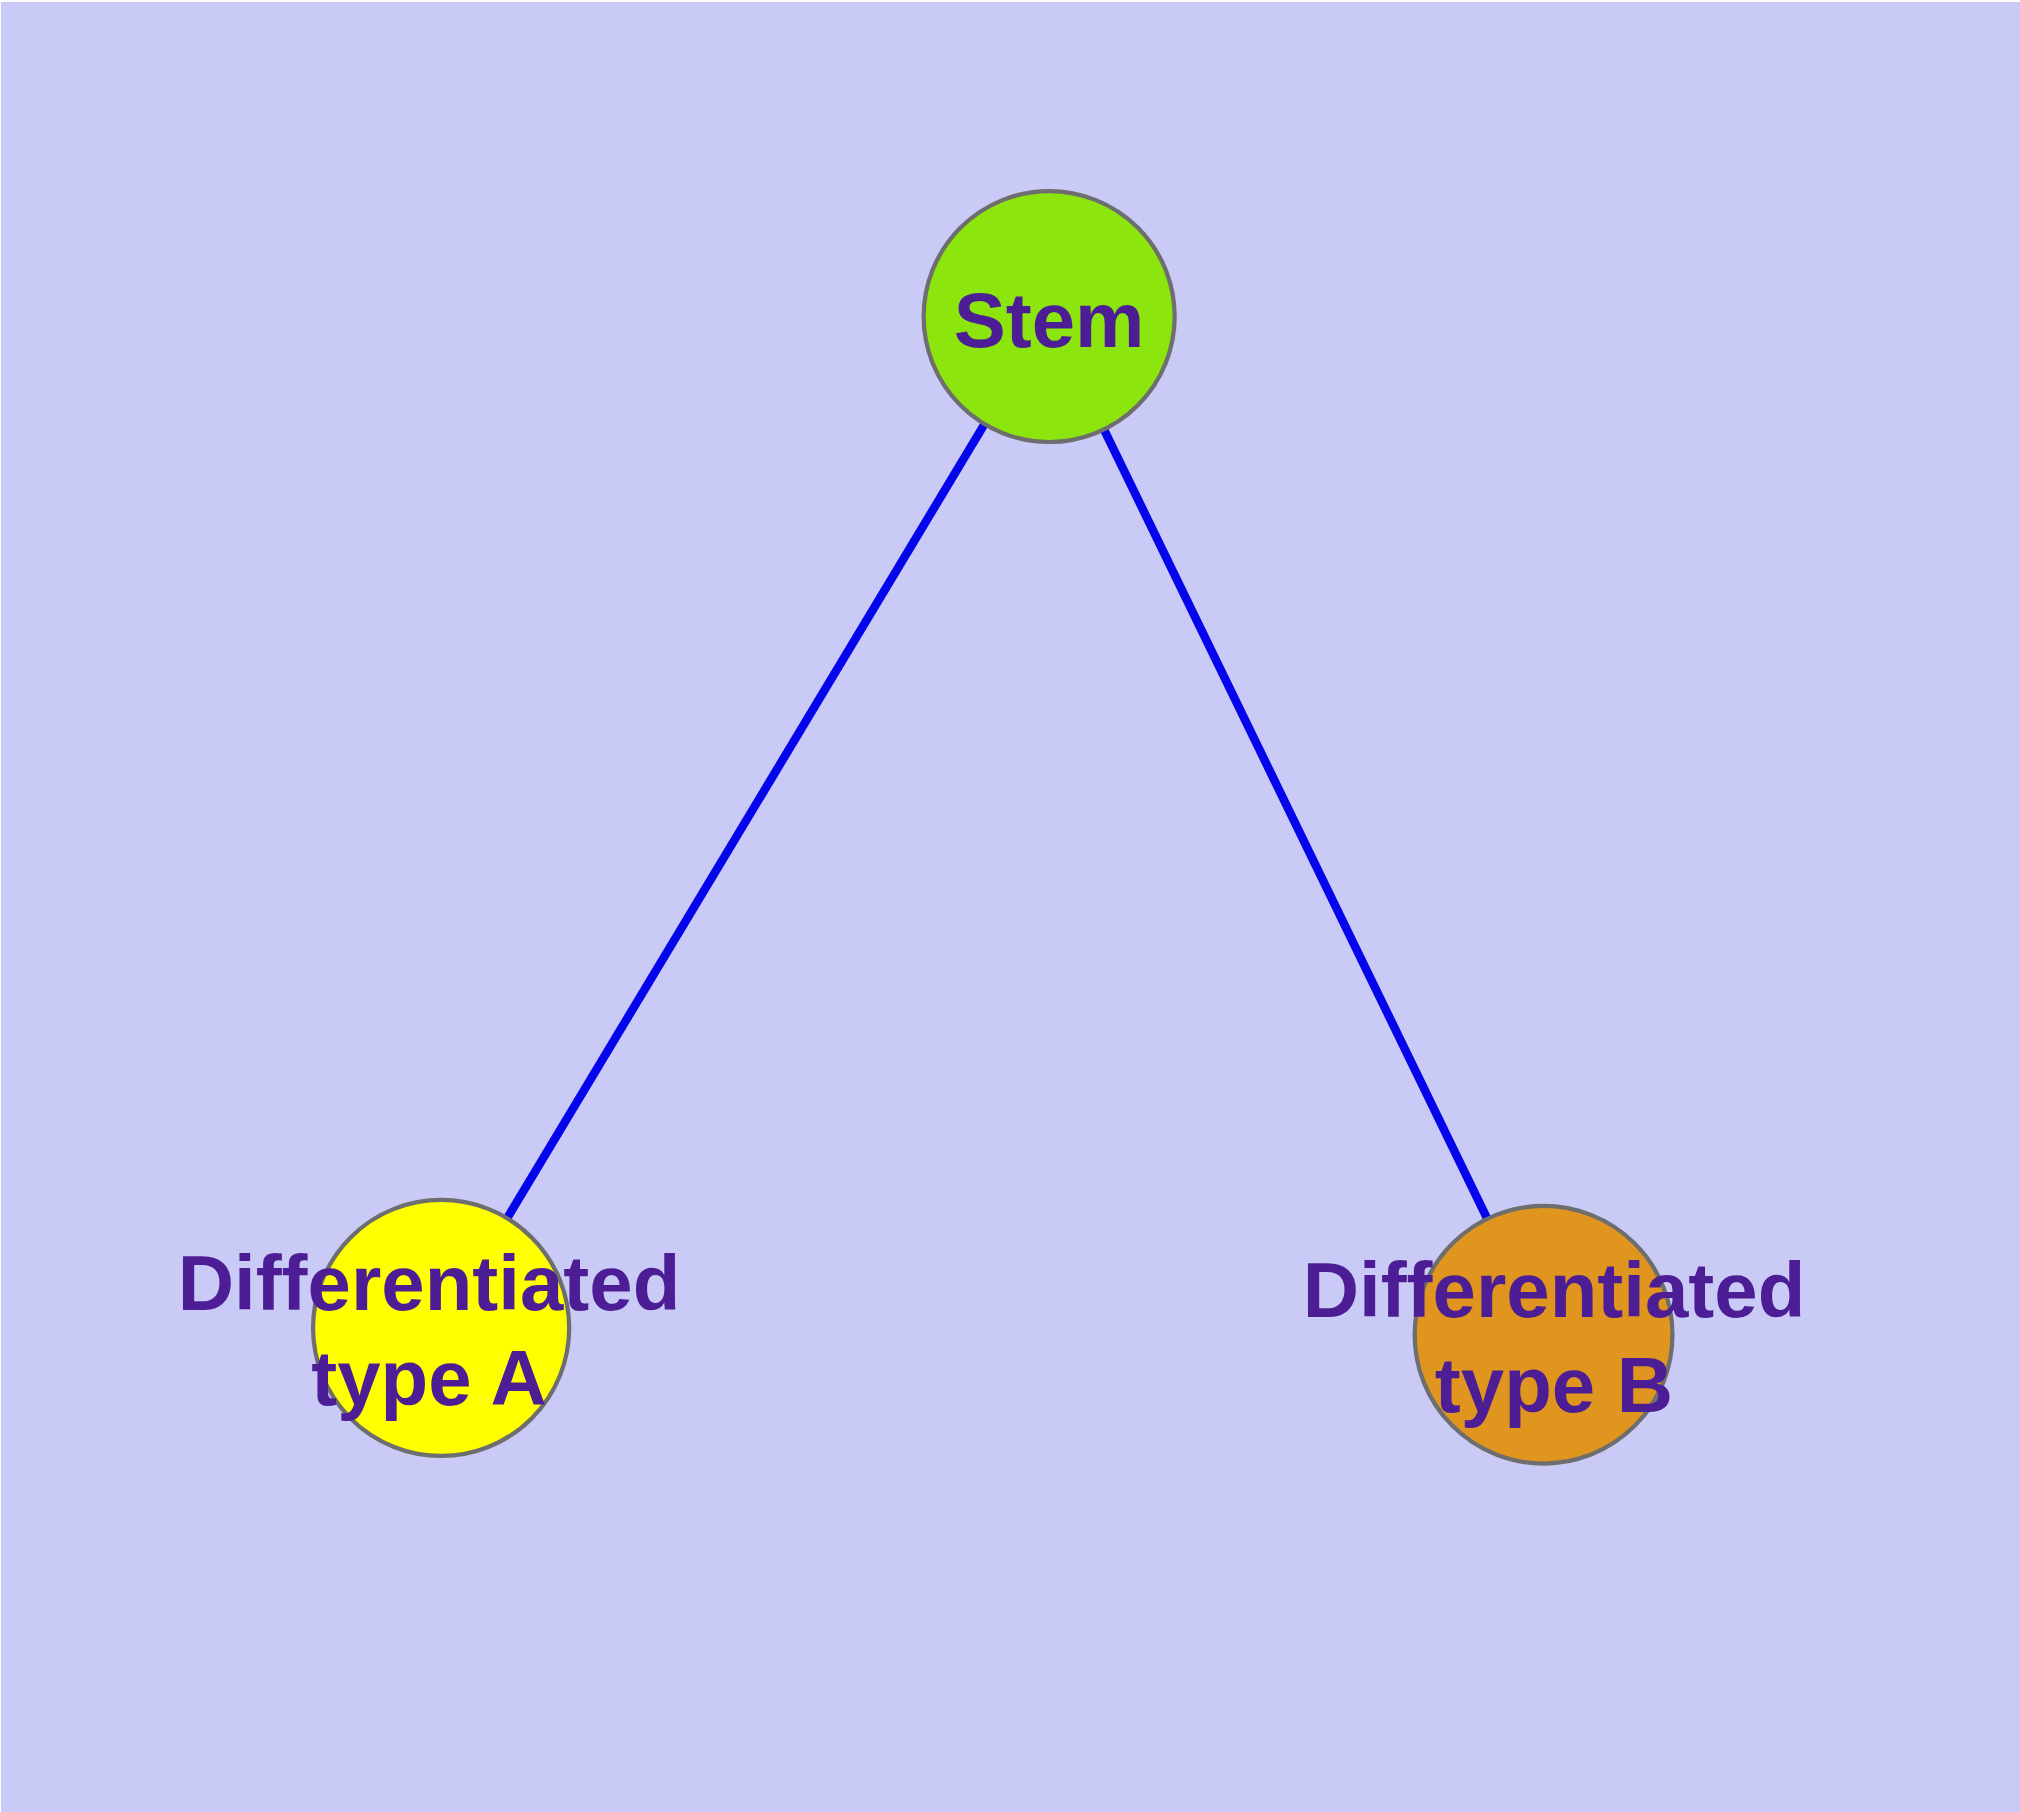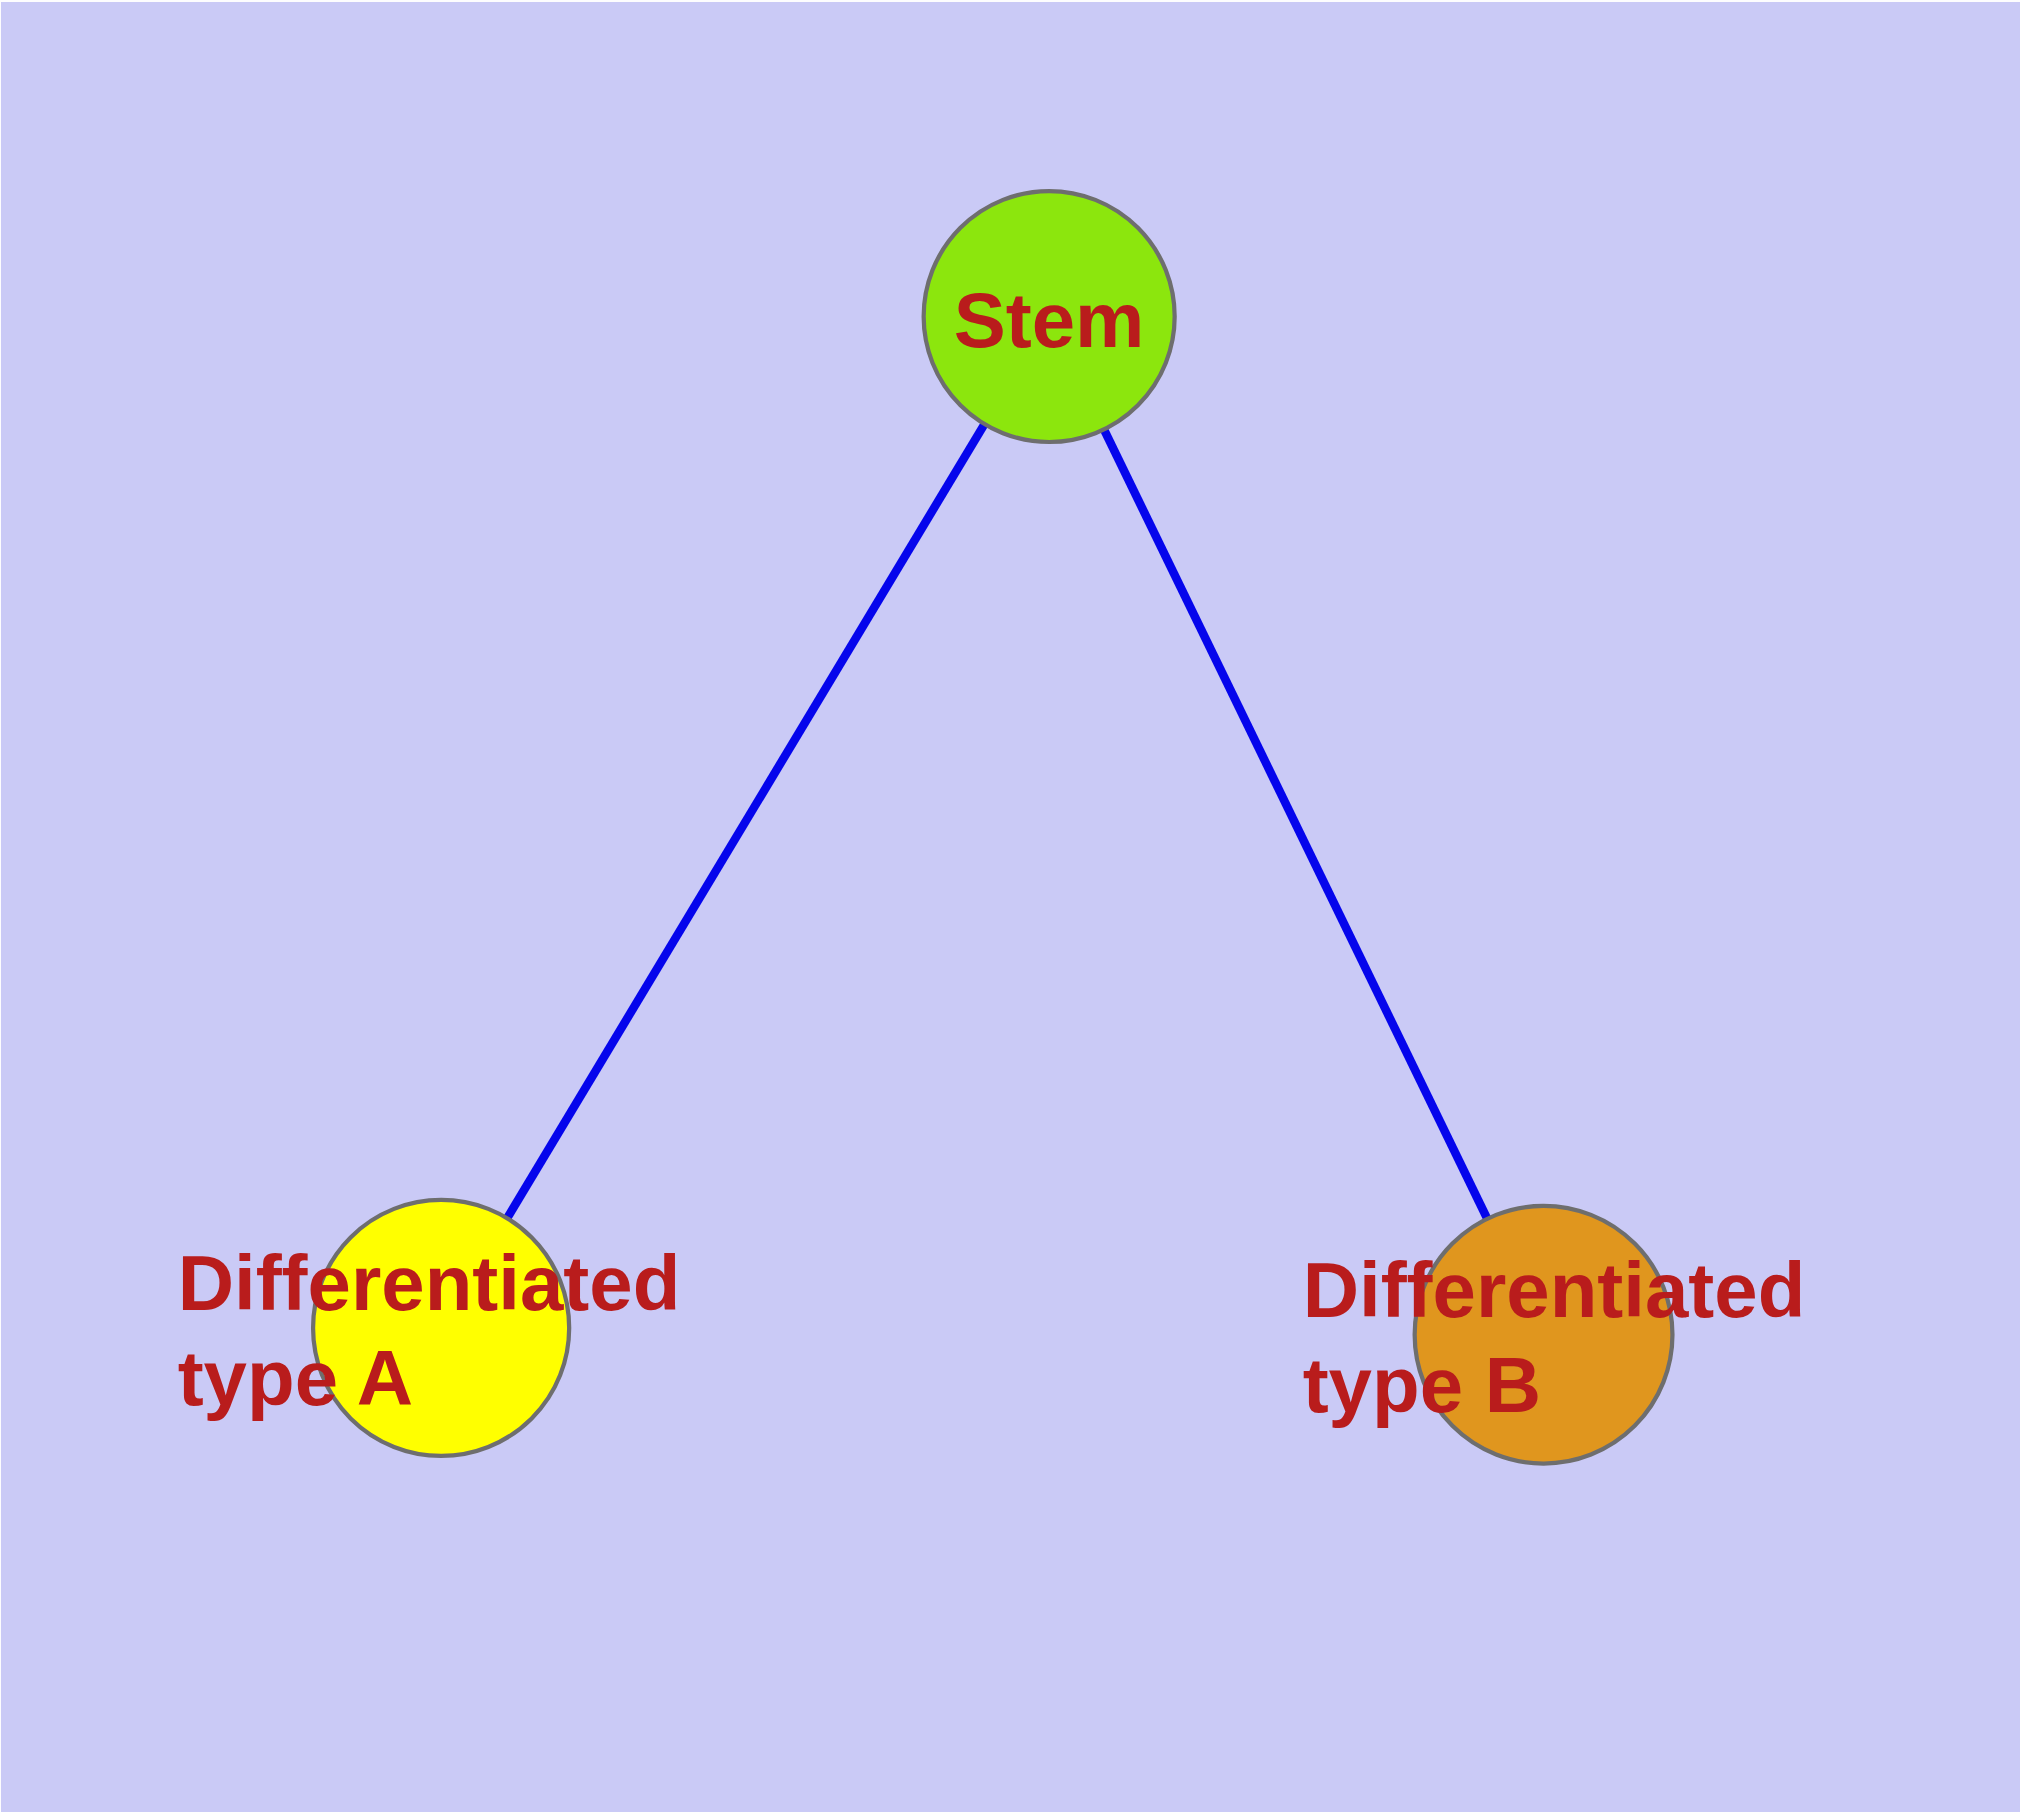--- a/index.html
+++ b/index.html
@@ -24,22 +24,22 @@
     height: 100%;
     display: block;
   }
   .node-label {
     position: absolute;
     transform: translate(-50%, -50%);
     font-family: "Liberation Sans", "DejaVu Sans", sans-serif;
     font-weight: bold;
     font-size: 78px;
     line-height: 95px;
-    color: #b91c1c;
-    text-align: left;
+    color: #4c1d95;
+    text-align: center;
     white-space: pre-line;
     pointer-events: none;
   }
 </style>
 </head>
 <body>
 
 <div class="canvas">
   <svg class="graph-svg" viewBox="0 0 2382 2135" preserveAspectRatio="none">
 

